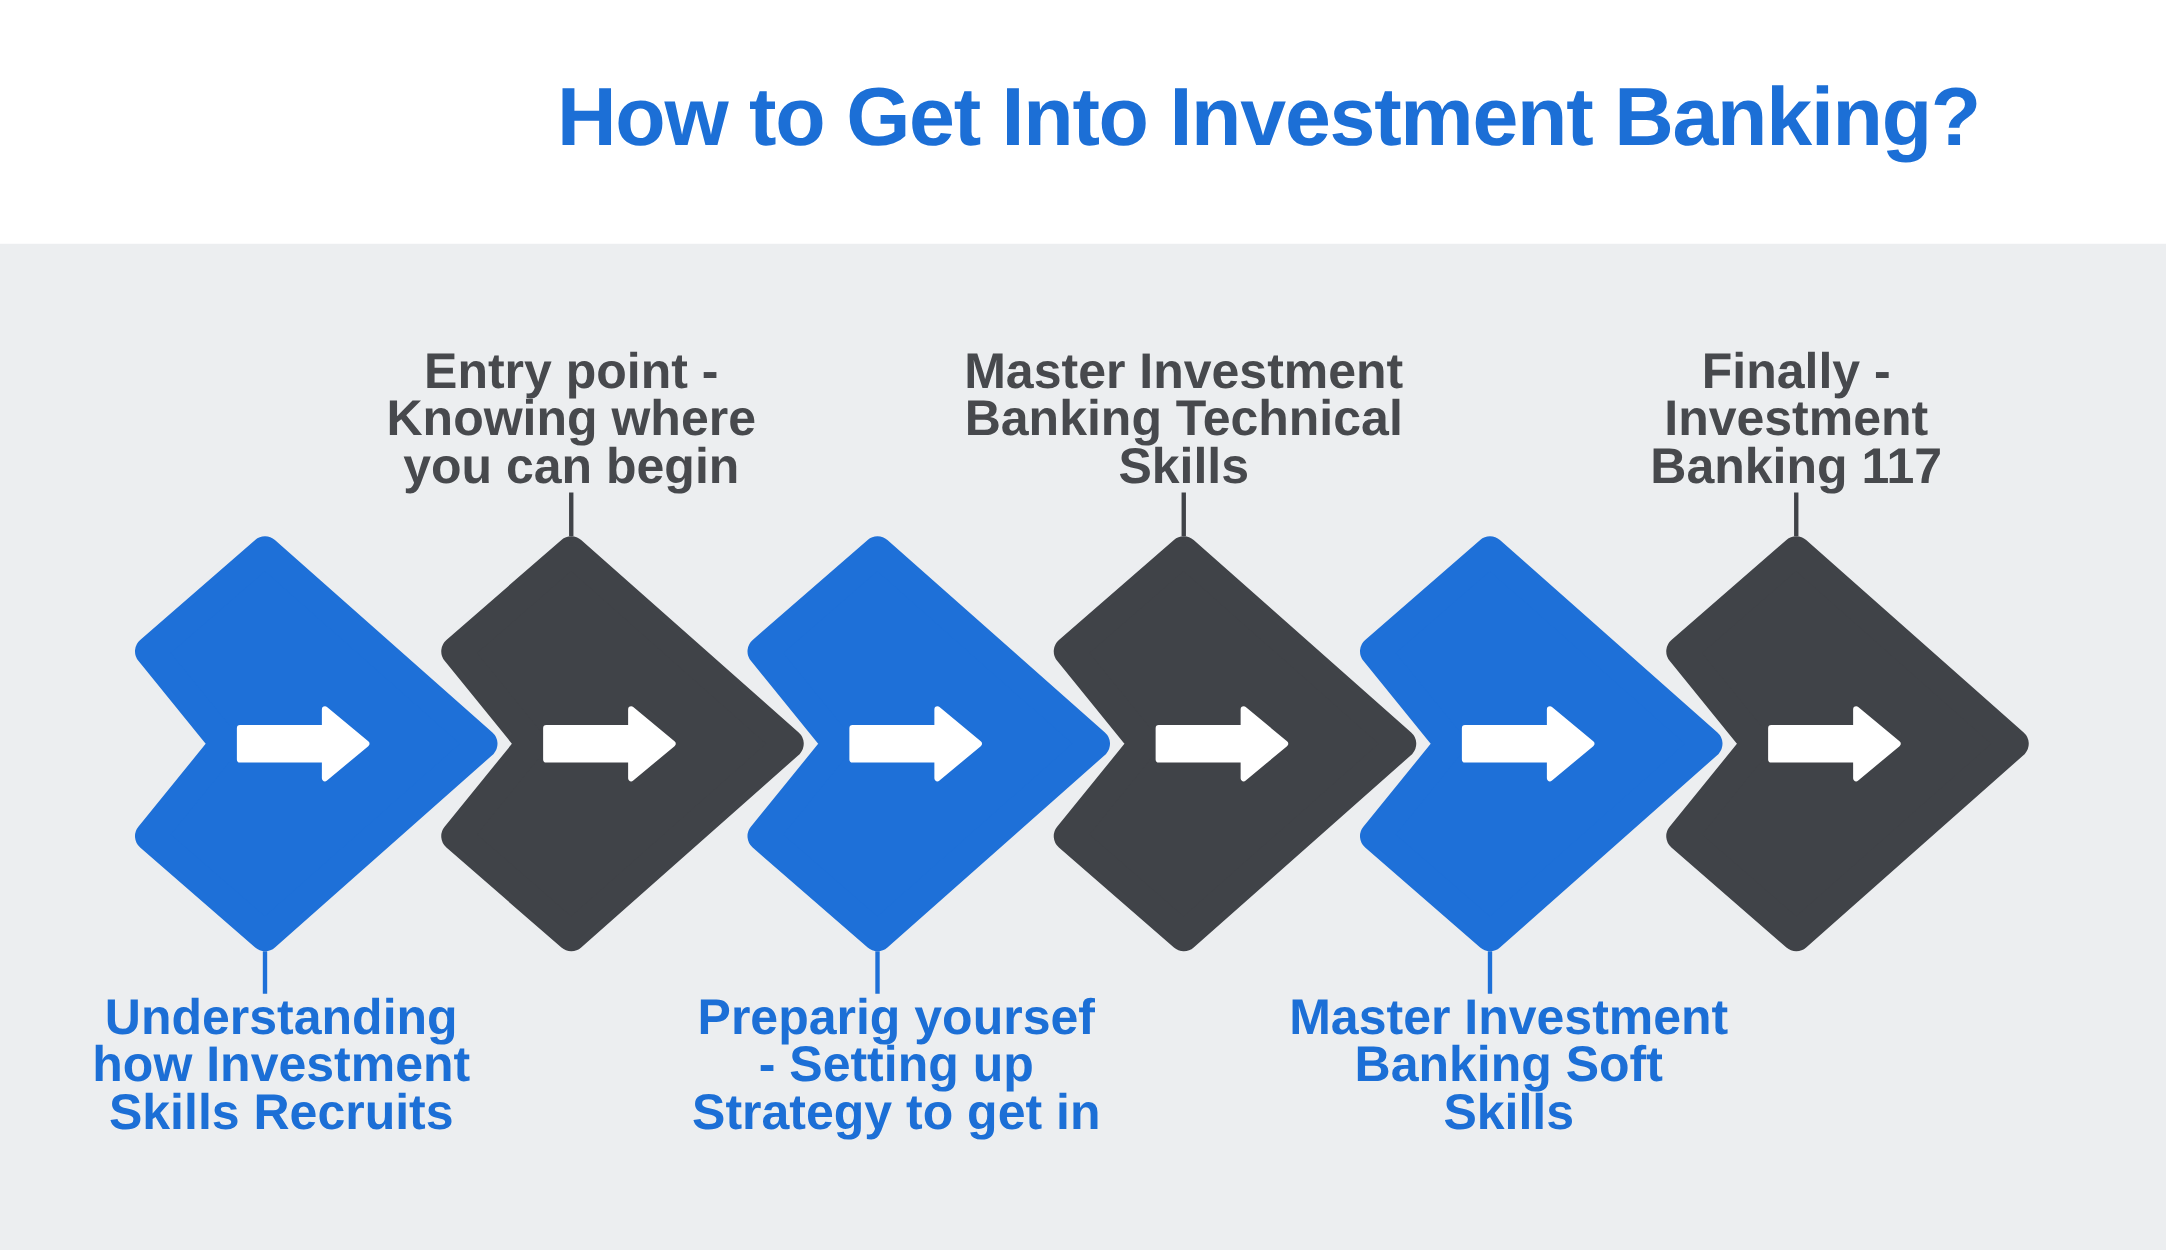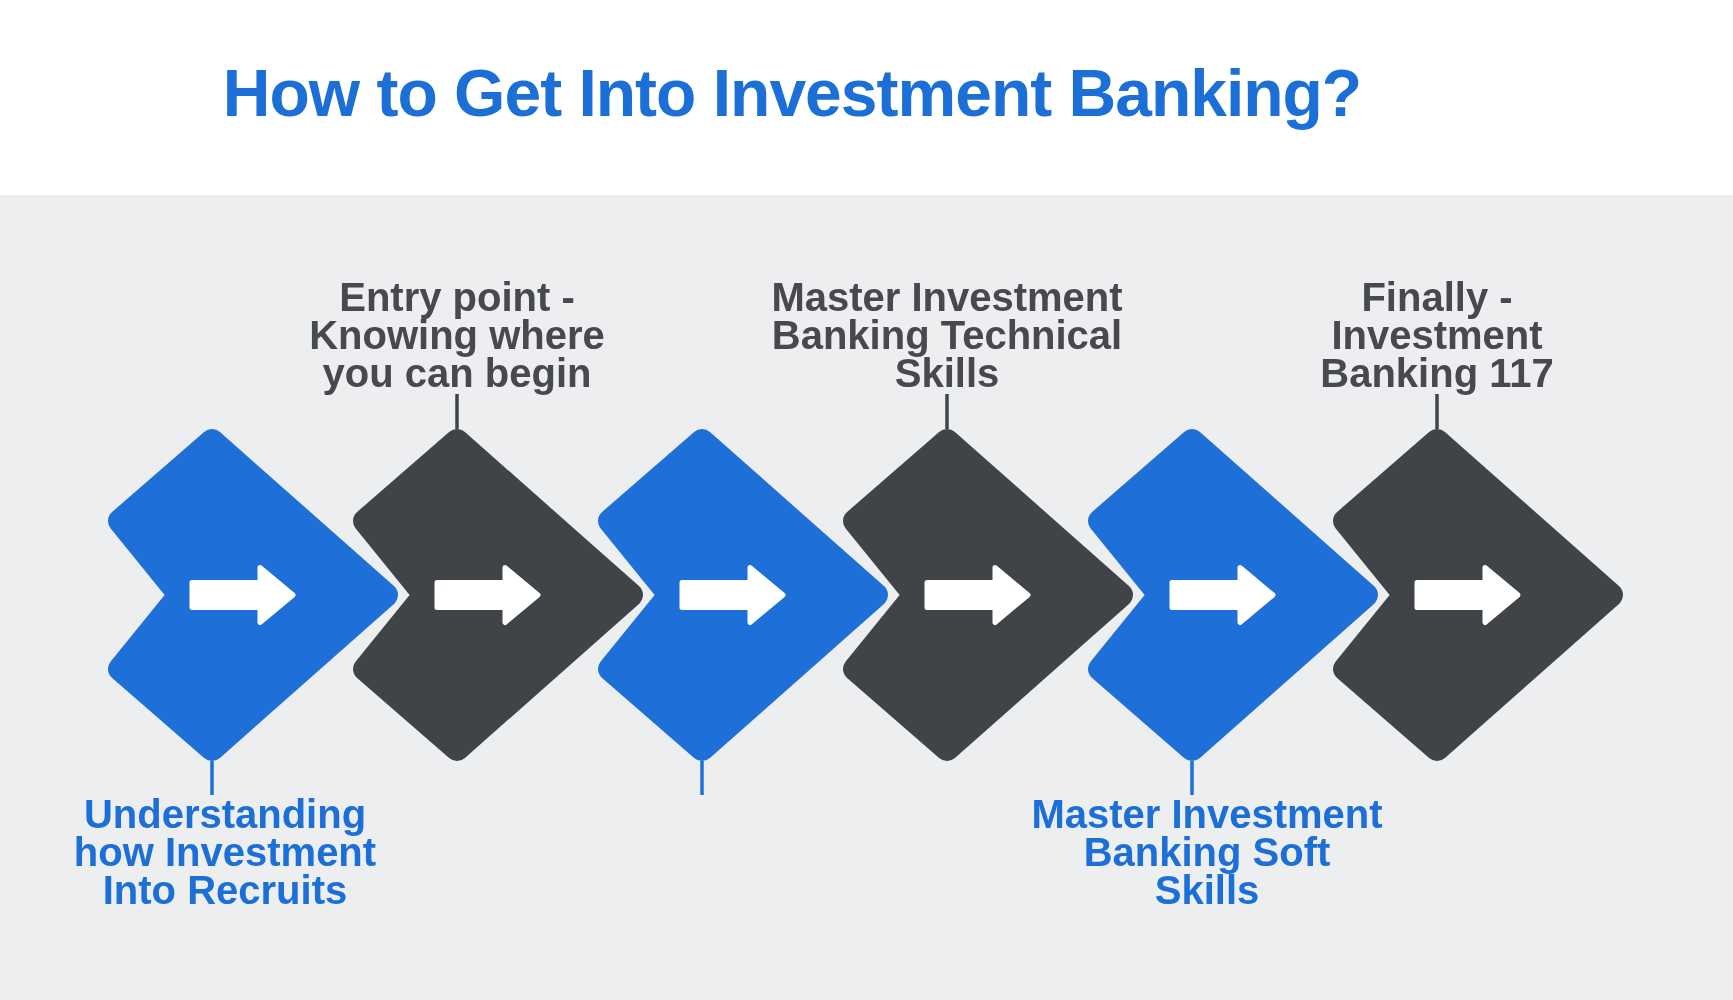--- a/index.html
+++ b/index.html
@@ -7,21 +7,21 @@
     position:relative;width:1733px;height:1000px;overflow:hidden;
     background:var(--background,#eceef0);
     font-family:"Liberation Sans",sans-serif;
   }
   .header{
     position:absolute;left:0;top:0;width:1733px;height:195px;
     background:var(--header_background,#ffffff);
   }
   .title{
     position:absolute;top:50px;left:0;width:1584px;height:86px;
-    text-align:center;font-size:66px;line-height:86px;font-weight:800;
+    text-align:right;font-size:66px;line-height:86px;font-weight:800;
     letter-spacing:-1px;color:var(--text_blue,#1e6fd6);
   }
   .flow-svg{position:absolute;left:0;top:0;}
   .chev{stroke-width:24;stroke-linejoin:round;}
   .chev.blue{fill:var(--accent_blue,#1e70d8);stroke:var(--accent_blue,#1e70d8);}
   .chev.dark{fill:var(--accent_dark,#404348);stroke:var(--accent_dark,#404348);}
   .arrow{
     fill:var(--arrow_white,#ffffff);stroke:var(--arrow_white,#ffffff);
     stroke-width:5;stroke-linejoin:round;
   }
@@ -89,24 +89,27 @@
 
     <g transform="translate(1437,595)">
       <use href="#chevShape" class="chev dark"></use>
       <use href="#arrowShape" class="arrow"></use>
       <line class="connector dark" x1="0" y1="-201" x2="0" y2="-166"></line>
     </g>
   </svg>
 
   <div class="label bottom b1">Understanding
 how Investment
-Into Recruits</div>
+Skills Recruits</div>
   <div class="label top t1">Entry point -
 Knowing where
 you can begin</div>
+  <div class="label bottom b2">Preparig yoursef
+- Setting up
+Strategy to get in</div>
   <div class="label top t2">Master Investment
 Banking Technical
 Skills</div>
   <div class="label bottom b3">Master Investment
 Banking Soft Skills</div>
   <div class="label top t3">Finally -
 Investment
 Banking 117</div>
 
 </div>

